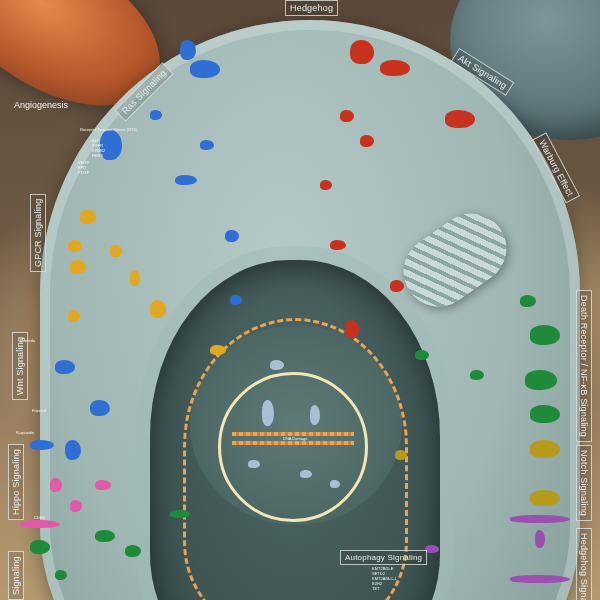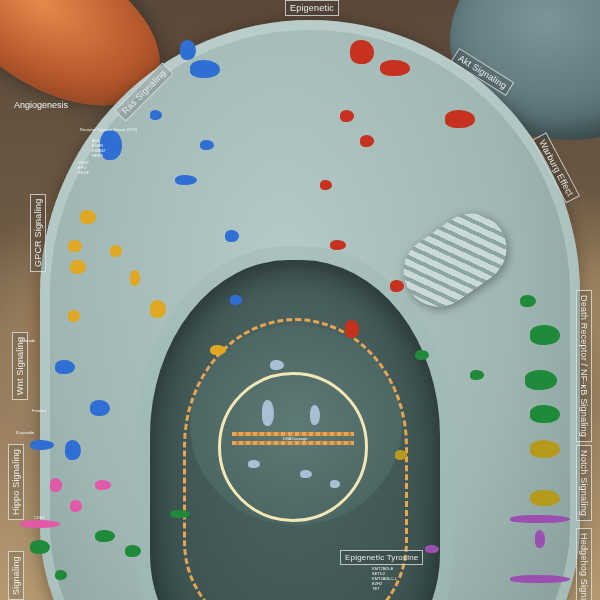--- a/index.html
+++ b/index.html
@@ -172,33 +172,33 @@
   </div>
   <div>
     <div class="blob" style="left:262px;top:400px;width:12px;height:26px;background:#a9bfd6"></div>
     <div class="blob" style="left:310px;top:405px;width:10px;height:20px;background:#a9bfd6"></div>
     <div class="blob" style="left:248px;top:460px;width:12px;height:8px;background:#a9bfd6"></div>
     <div class="blob" style="left:300px;top:470px;width:12px;height:8px;background:#a9bfd6"></div>
     <div class="blob" style="left:330px;top:480px;width:10px;height:8px;background:#a9bfd6"></div>
     <div class="blob" style="left:270px;top:360px;width:14px;height:10px;background:#a9bfd6"></div>
   </div>
 
-  <div class="label-box" style="left:285px;top:0px">Epigenetic</div>
+  <div class="label-box" style="left:285px;top:0px">Hedgehog</div>
   <div class="label-box" style="left:450px;top:64px;transform:rotate(32deg)">Akt Signaling</div>
   <div class="label-box" style="left:110px;top:84px;transform:rotate(-45deg)">Ras Signaling</div>
   <div class="label-box" style="left:520px;top:160px;transform:rotate(62deg)">Warburg Effect</div>
   <div class="label-plain" style="left:14px;top:100px;font-size:9px">Angiogenesis</div>
   <div class="label-box v90" style="left:30px;top:272px">GPCR Signaling</div>
   <div class="label-box v90" style="left:12px;top:400px">Wnt Signaling</div>
   <div class="label-box v90" style="left:8px;top:520px">Hippo Signaling</div>
   <div class="label-box v90" style="left:8px;top:600px">Signaling</div>
   <div class="label-box v-90" style="left:592px;top:290px">Death Receptor / NF-κB Signaling</div>
   <div class="label-box v-90" style="left:592px;top:445px">Notch Signaling</div>
   <div class="label-box v-90" style="left:592px;top:528px">Hedgehog Signaling</div>
-  <div class="label-box" style="left:340px;top:550px;font-size:8px">Epigenetic Tyrosine</div>
+  <div class="label-box" style="left:340px;top:550px;font-size:8px">Autophagy Signaling</div>
 
   <div class="mini" style="left:80px;top:127px">Receptor Tyrosine Kinase (RTK)</div>
   <div class="mini" style="left:78px;top:160px">VEGF</div>
   <div class="mini" style="left:78px;top:165px">EPO</div>
   <div class="mini" style="left:78px;top:170px">PDGF</div>
   <div class="mini" style="left:92px;top:138px">ALK</div>
   <div class="mini" style="left:92px;top:143px">EGFR</div>
   <div class="mini" style="left:92px;top:148px">ERBB2</div>
   <div class="mini" style="left:92px;top:153px">HER3</div>
   <div class="mini" style="left:20px;top:338px">Dvoreda</div>

